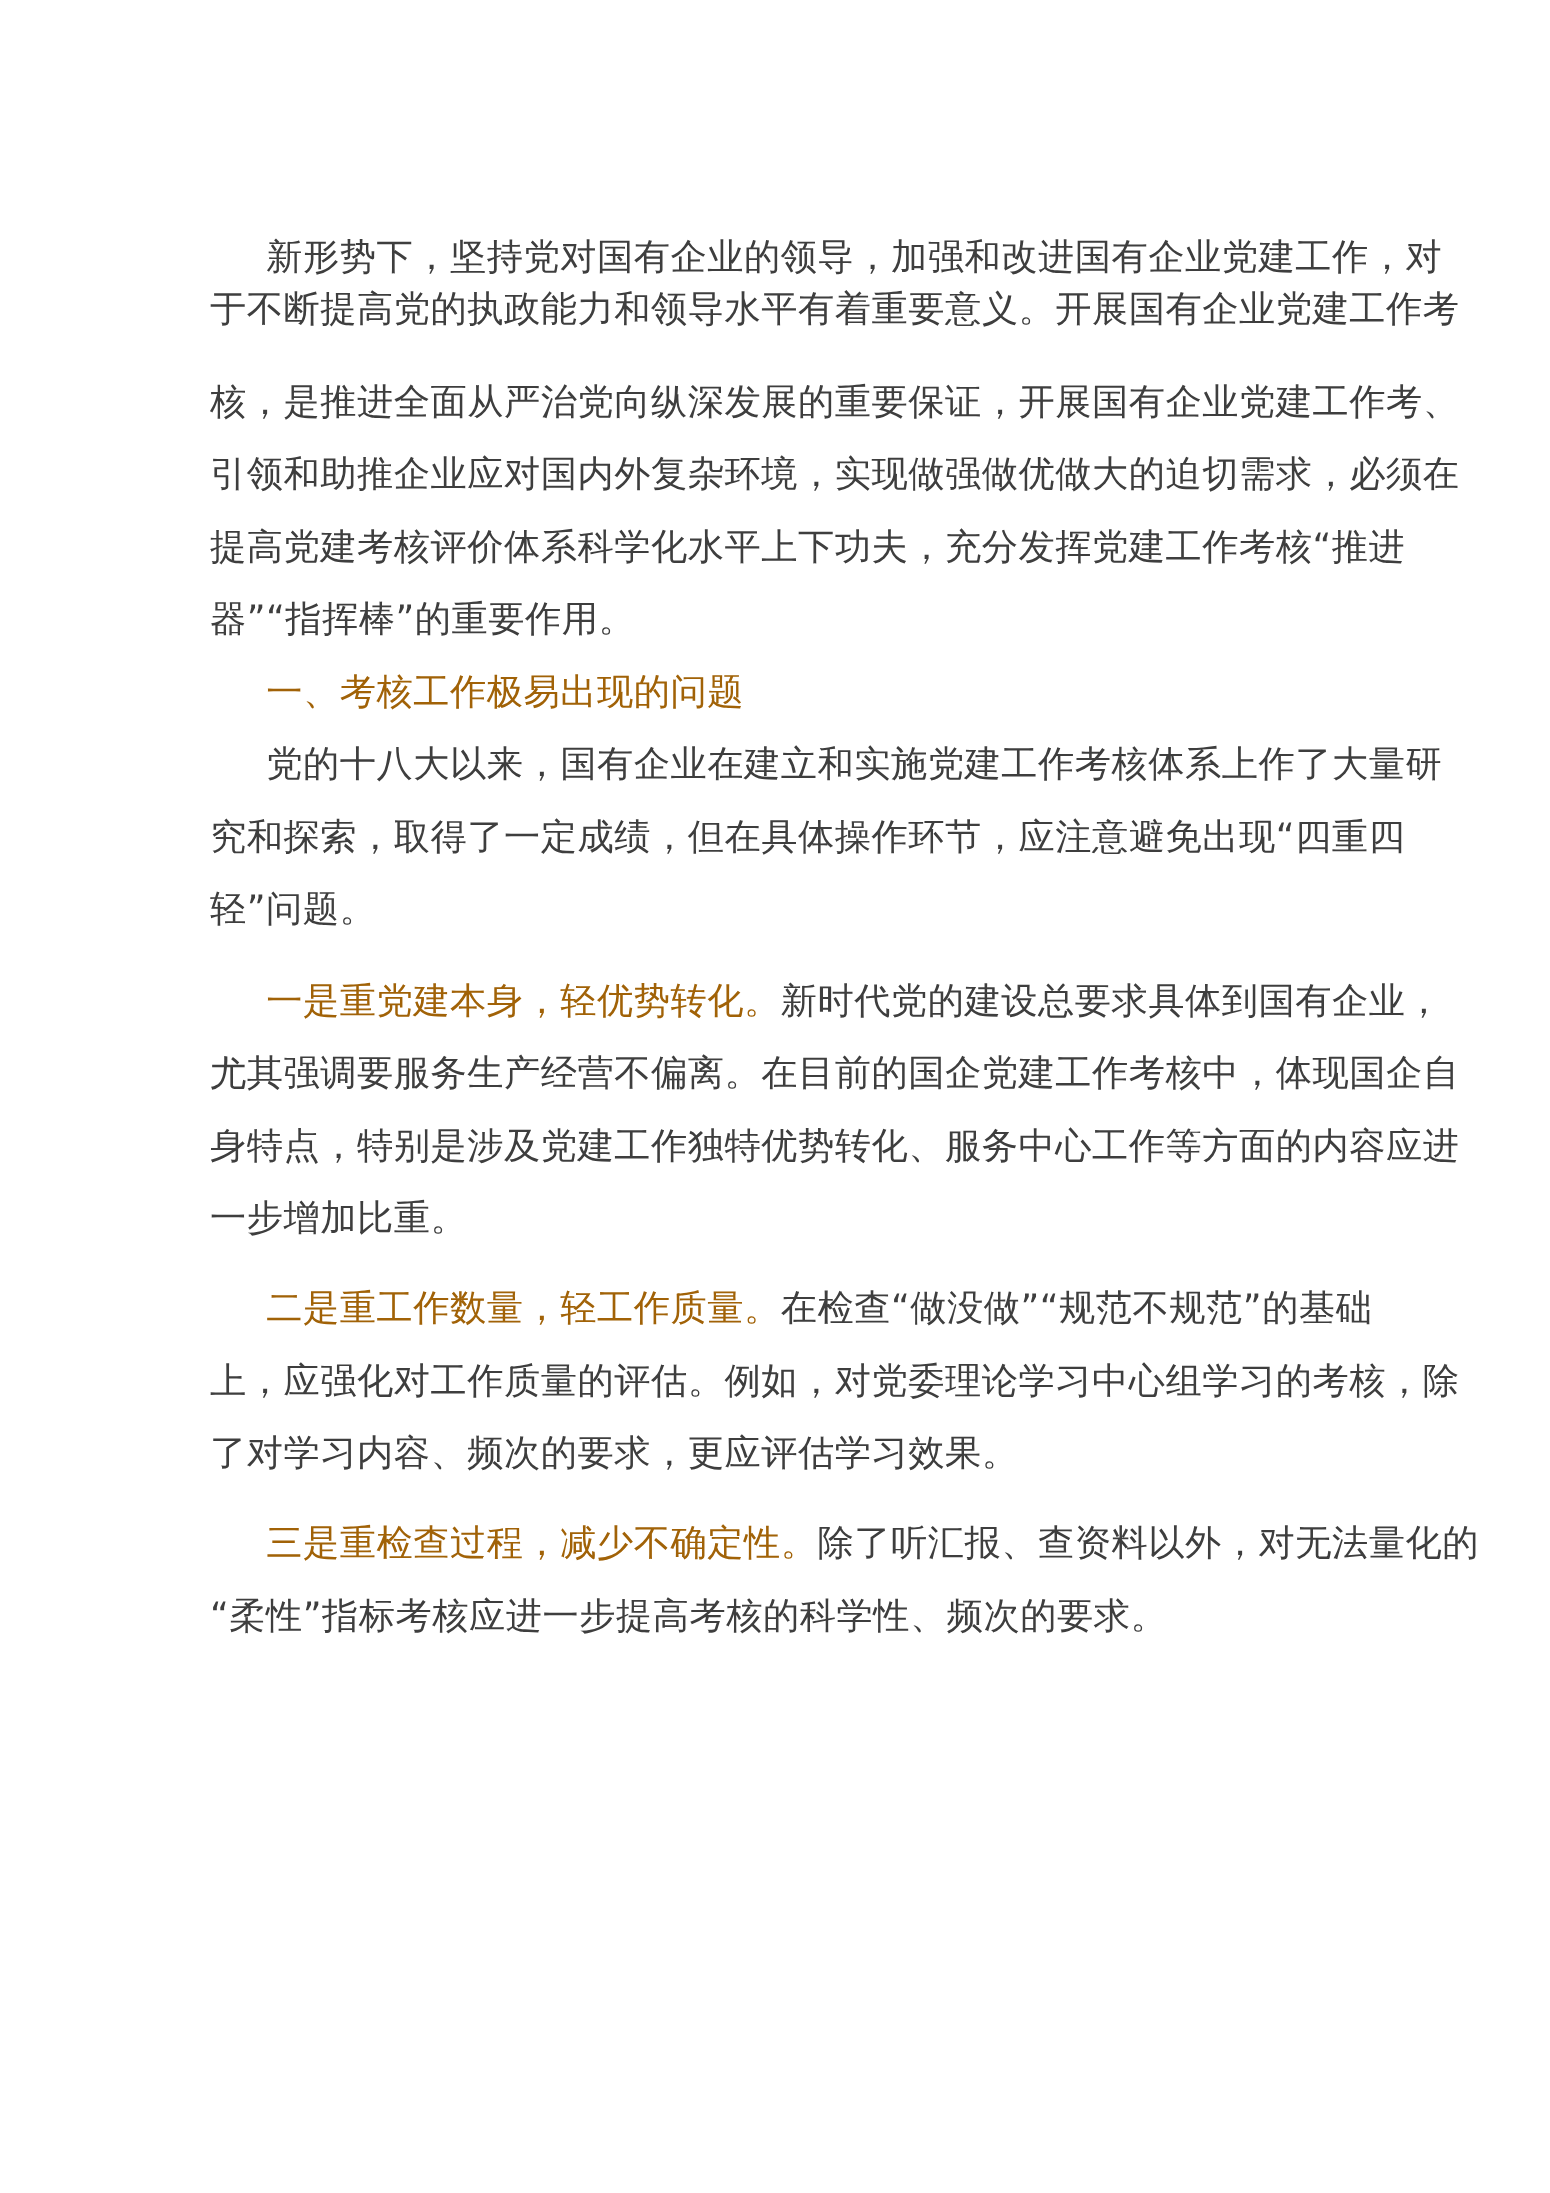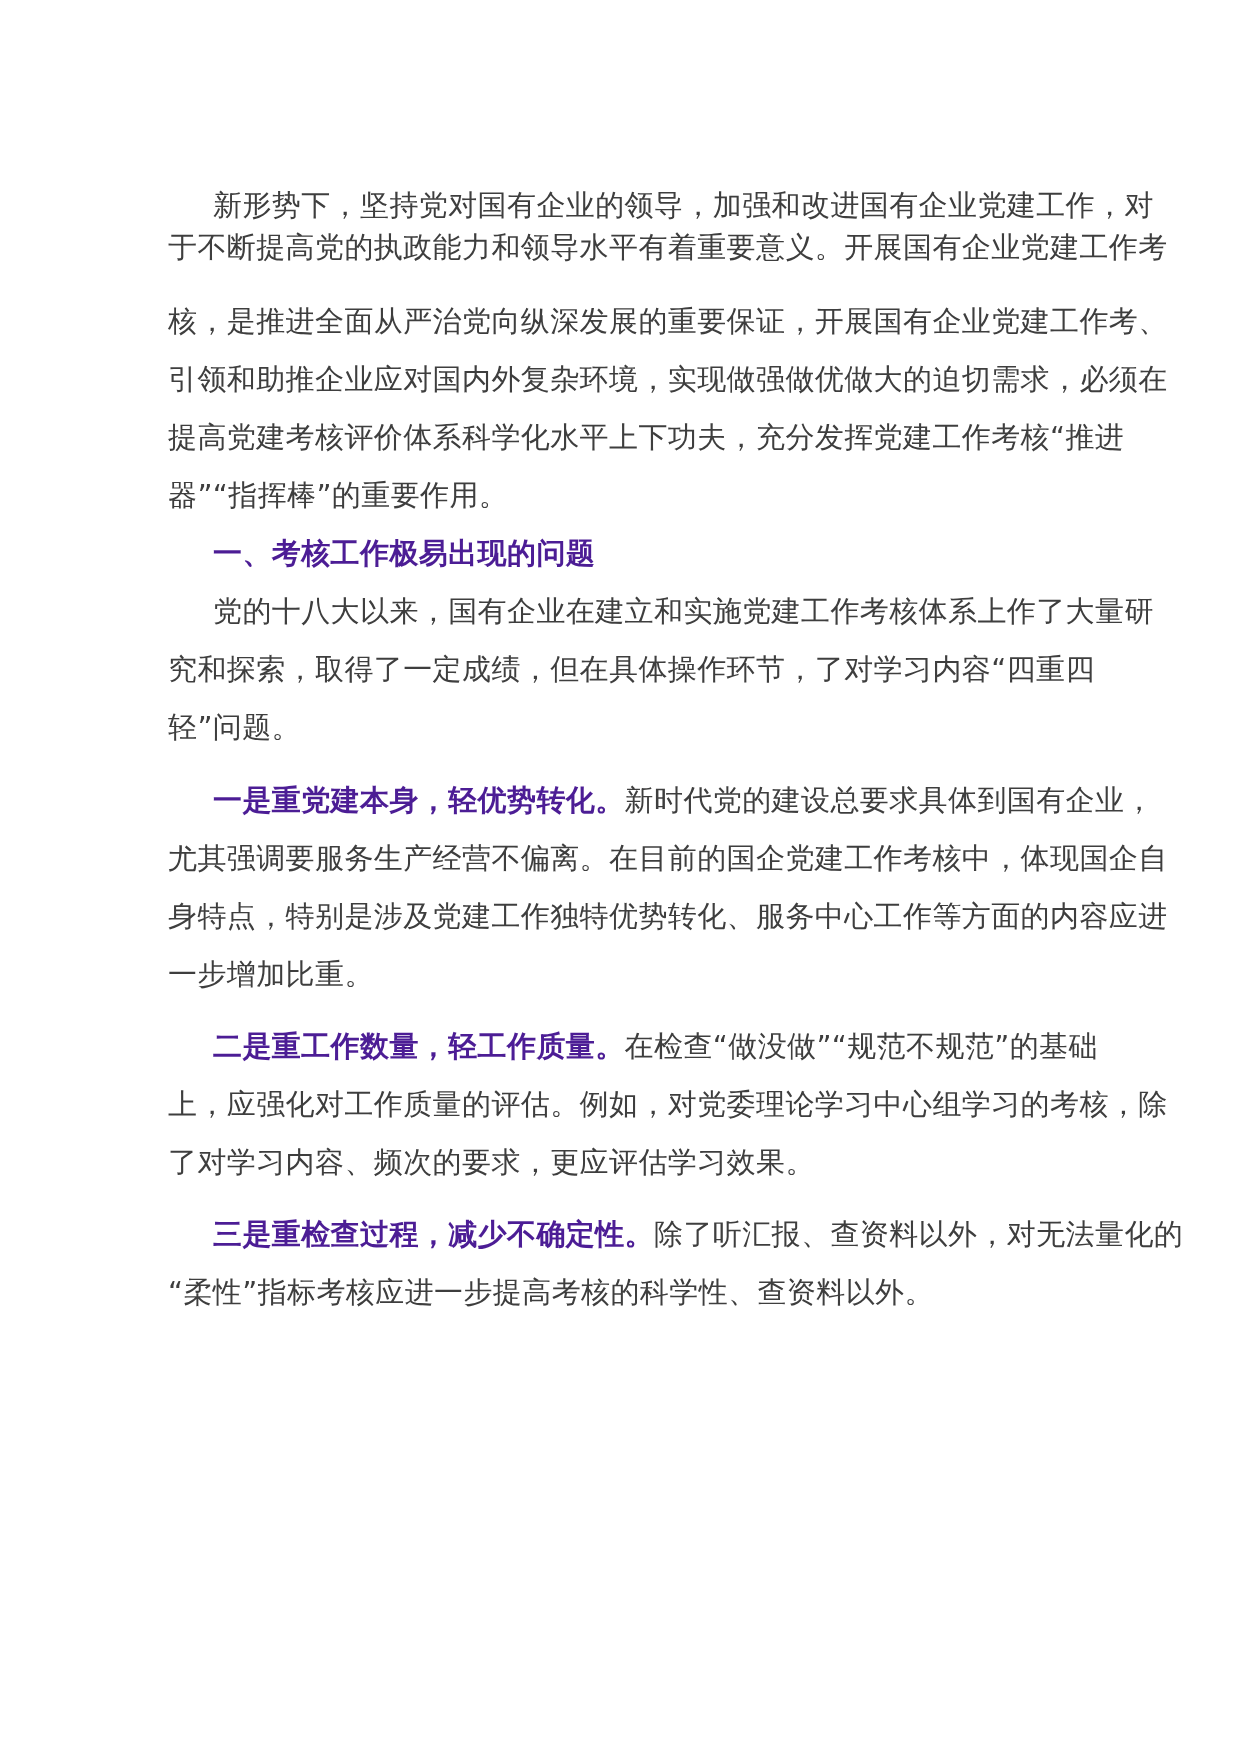--- a/index.html
+++ b/index.html
@@ -1,46 +1,46 @@
 <!DOCTYPE html>
 <html><head>
 <meta charset="utf-8">
 <style>
   html, body { margin: 0; padding: 0; background: #ffffff; }
   body { width: 1240px; height: 1754px; position: relative; overflow: hidden;
          font-family: "DejaVu Sans", "Liberation Sans", sans-serif; color: #3e3e3e; }
   .page { position: absolute; left: 168px; top: 182px; width: 772px; }
   .line { position: absolute; left: 0; white-space: nowrap; font-size: 29px; height: 30px; line-height: 30px; letter-spacing: 0.4px; }
   .indent { left: 45px; }
-  .b { font-weight: bold; color: #4c1d95; }
+  .b { font-weight: normal; color: #a16207; }
   .justify { width: 772px; text-align-last: justify; text-align: justify; }
   .justify.indent { width: 727px; }
 </style>
 </head>
 <body>
 
 <div class="page">
 
   <div class="line indent justify" style="top:8px">新形势下，坚持党对国有企业的领导，加强和改进国有企业党建工作，对</div>
   <div class="line justify" style="top:50px">于不断提高党的执政能力和领导水平有着重要意义。开展国有企业党建工作考</div>
   <div class="line justify" style="top:124px">核，是推进全面从严治党向纵深发展的重要保证，开展国有企业党建工作考、</div>
   <div class="line justify" style="top:182px">引领和助推企业应对国内外复杂环境，实现做强做优做大的迫切需求，必须在</div>
   <div class="line justify" style="top:240px">提高党建考核评价体系科学化水平上下功夫，充分发挥党建工作考核“推进</div>
   <div class="line" style="top:298px">器”“指挥棒”的重要作用。</div>
 
   <div class="line indent b" style="top:356px">一、考核工作极易出现的问题</div>
 
   <div class="line indent justify" style="top:414px">党的十八大以来，国有企业在建立和实施党建工作考核体系上作了大量研</div>
-  <div class="line justify" style="top:472px">究和探索，取得了一定成绩，但在具体操作环节，了对学习内容“四重四</div>
+  <div class="line justify" style="top:472px">究和探索，取得了一定成绩，但在具体操作环节，应注意避免出现“四重四</div>
   <div class="line" style="top:530px">轻”问题。</div>
 
   <div class="line indent justify" style="top:603px"><span class="b">一是重党建本身，轻优势转化。</span><span>新时代党的建设总要求具体到国有企业，</span></div>
   <div class="line justify" style="top:661px">尤其强调要服务生产经营不偏离。在目前的国企党建工作考核中，体现国企自</div>
   <div class="line justify" style="top:719px">身特点，特别是涉及党建工作独特优势转化、服务中心工作等方面的内容应进</div>
   <div class="line" style="top:777px">一步增加比重。</div>
 
   <div class="line indent justify" style="top:849px"><span class="b">二是重工作数量，轻工作质量。</span><span>在检查“做没做”“规范不规范”的基础</span></div>
   <div class="line justify" style="top:907px">上，应强化对工作质量的评估。例如，对党委理论学习中心组学习的考核，除</div>
   <div class="line" style="top:965px">了对学习内容、频次的要求，更应评估学习效果。</div>
 
   <div class="line indent justify" style="top:1037px"><span class="b">三是重检查过程，减少不确定性。</span><span>除了听汇报、查资料以外，对无法量化的</span></div>
-  <div class="line" style="top:1095px">“柔性”指标考核应进一步提高考核的科学性、查资料以外。</div>
+  <div class="line" style="top:1095px">“柔性”指标考核应进一步提高考核的科学性、频次的要求。</div>
 </div>
 
 </body></html>

